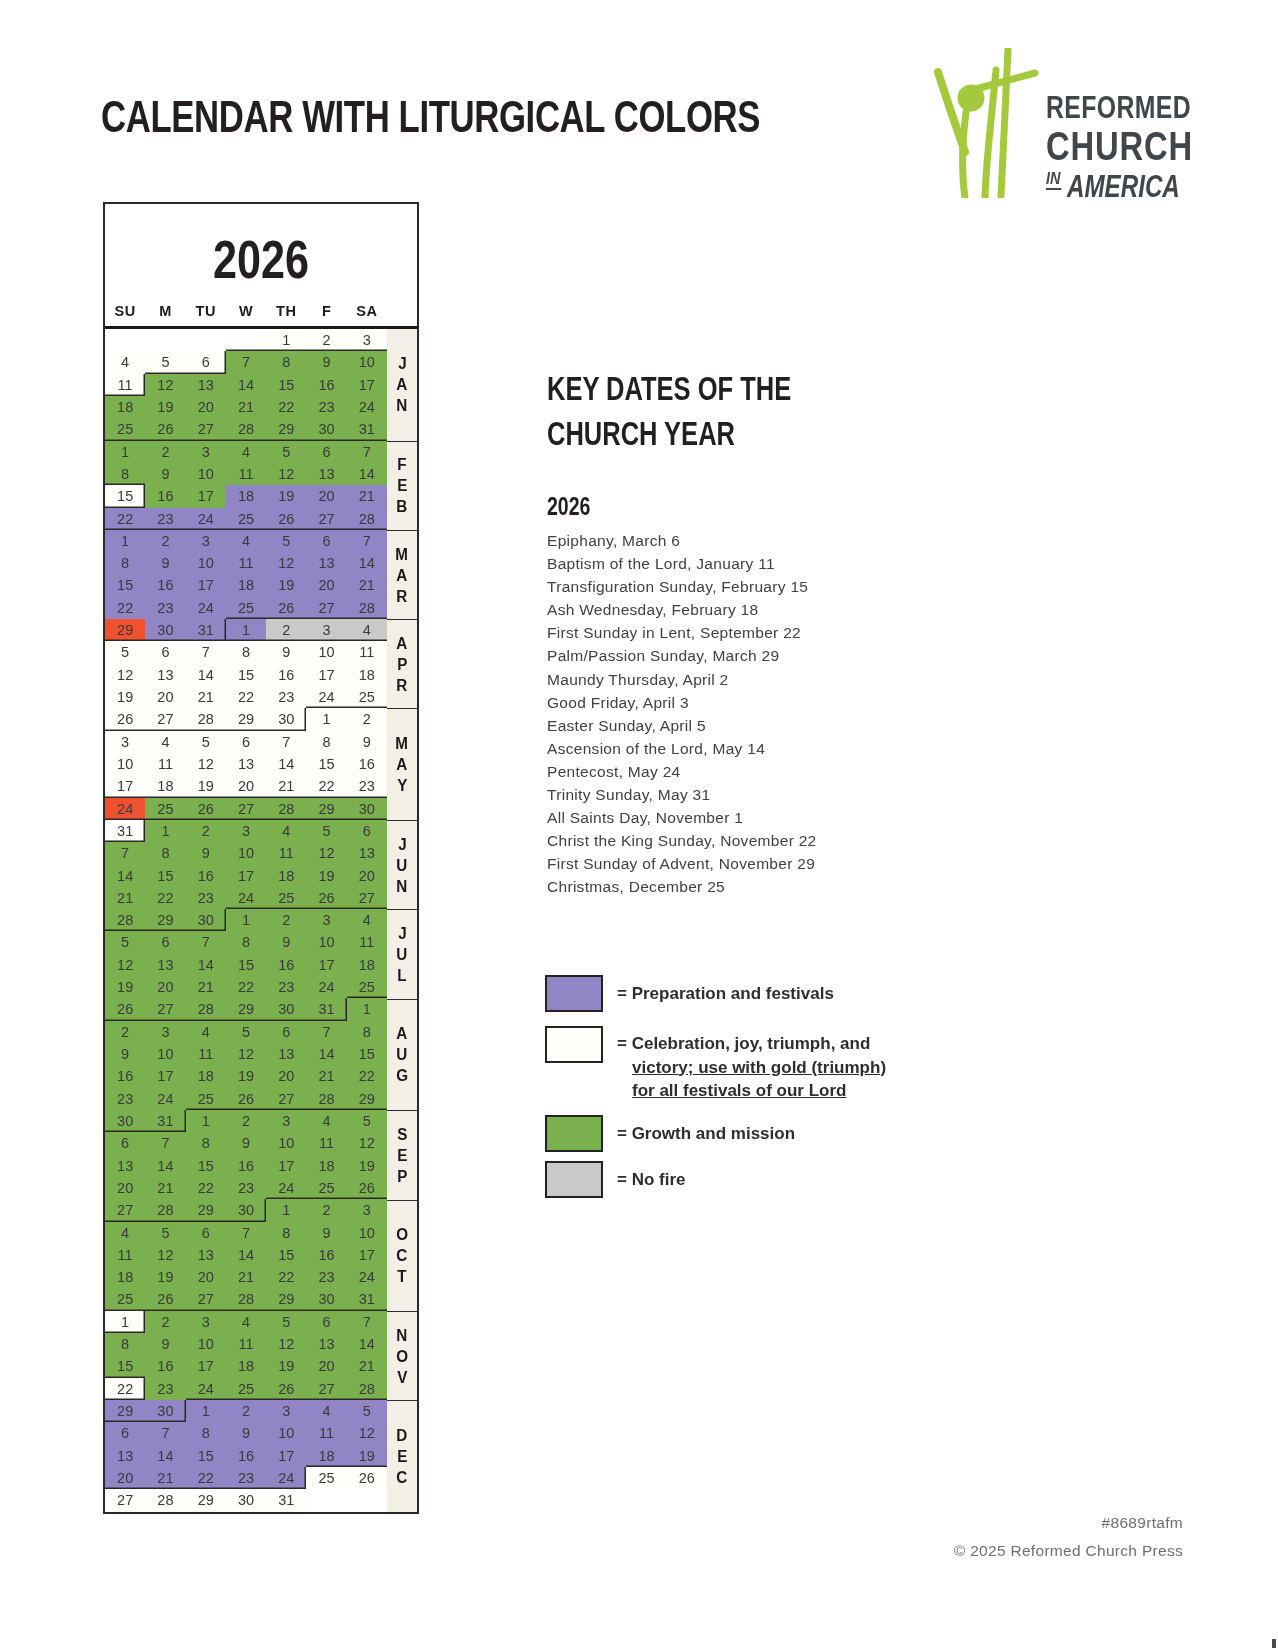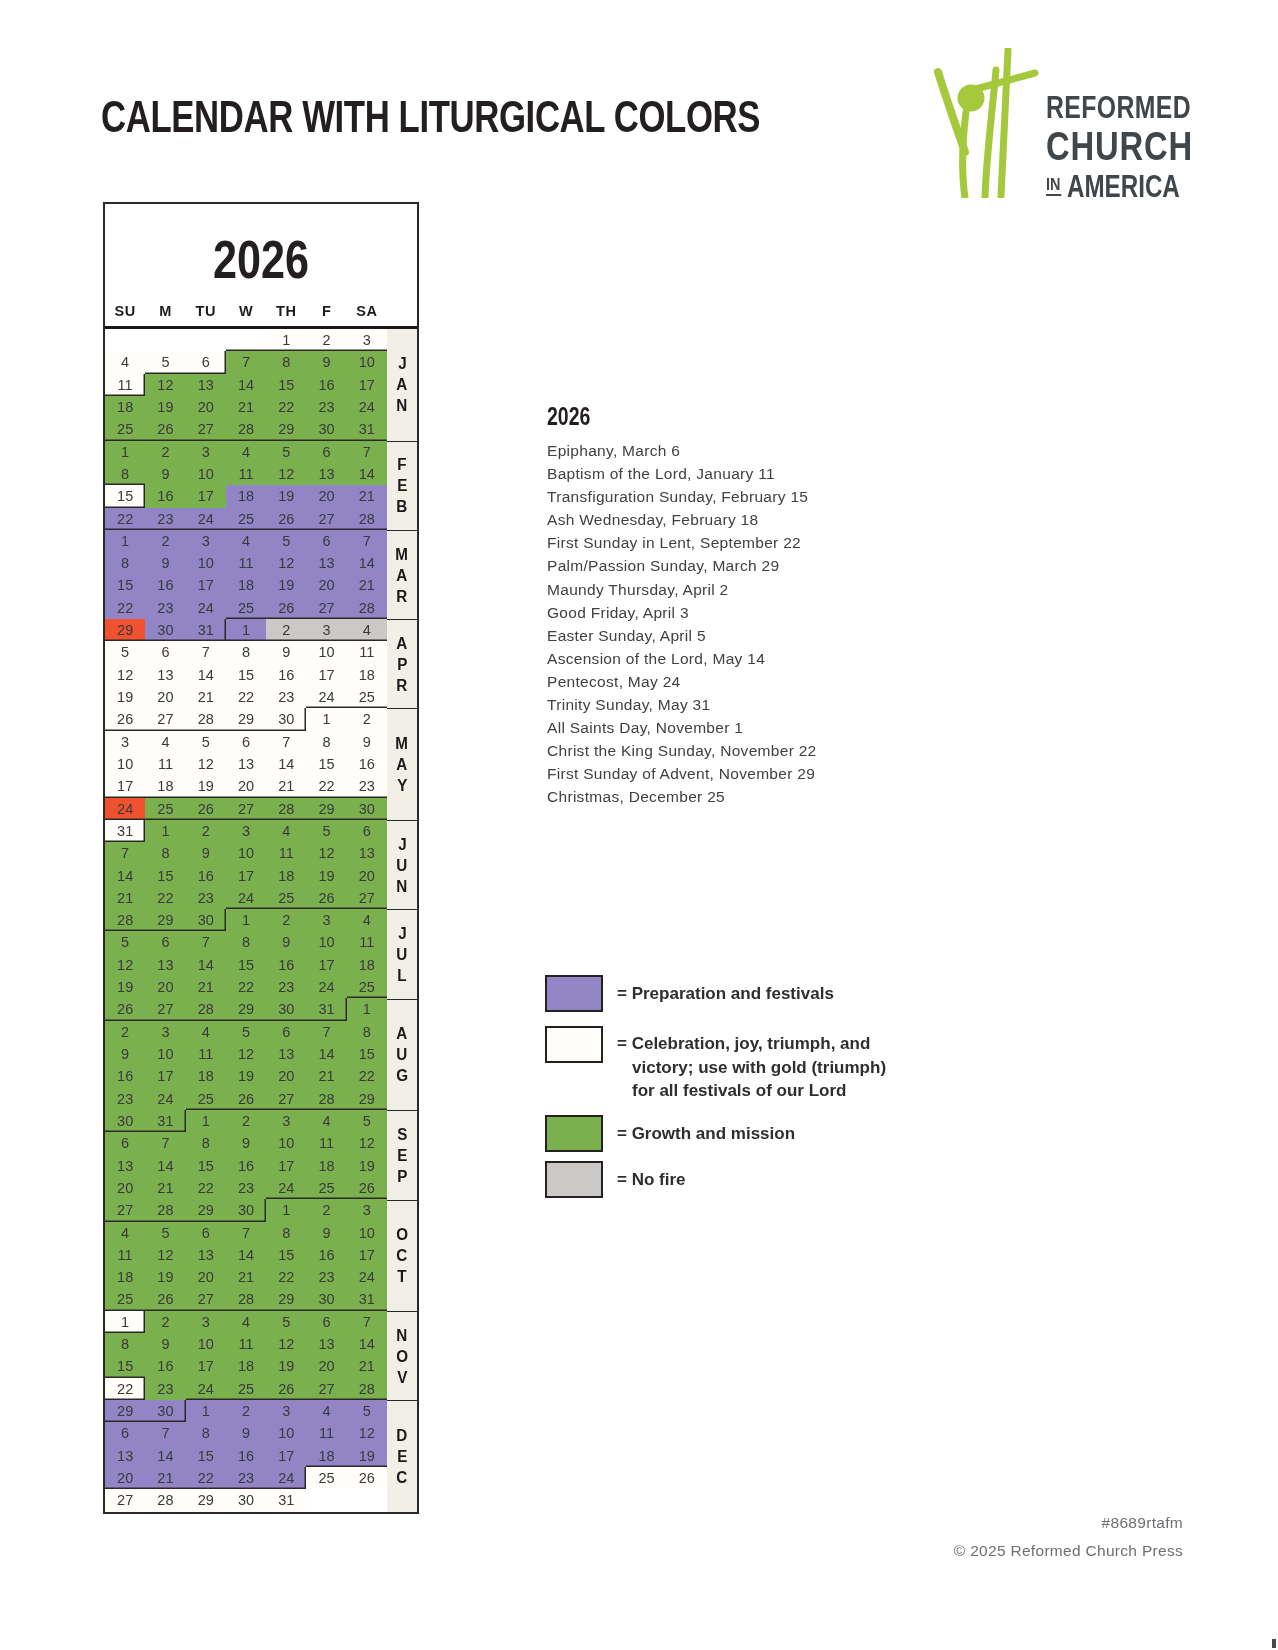--- a/index.html
+++ b/index.html
@@ -12,21 +12,21 @@
              letter-spacing:-0.5px;color:#231f20;white-space:nowrap;}
   .doc-title .condensed{transform:scaleX(.79);}
 
   .logo{position:absolute;left:928px;top:48px;width:270px;height:150px;}
   .logo-mark{position:absolute;left:0;top:0;}
   .logo-text{position:absolute;left:118px;top:44px;color:#404649;line-height:1;}
   .logo-text .l1{font-size:31px;font-weight:800;letter-spacing:.5px;}
   .logo-text .l1 .condensed{transform:scaleX(.8);}
   .logo-text .l2{font-size:41px;font-weight:800;letter-spacing:1px;margin-top:3px;}
   .logo-text .l2 .condensed{transform:scaleX(.8);}
-  .logo-text .l3{margin-top:4px;display:flex;align-items:center;}
+  .logo-text .l3{margin-top:4px;display:flex;align-items:flex-start;font-style:italic;}
   .logo-text .l3 .in{font-size:16px;font-weight:700;border-bottom:2px solid #404649;
                      padding:0 1px 1px 0;margin-right:4px;transform:scaleX(.9);transform-origin:left bottom;}
   .logo-text .l3 .america{font-size:31px;font-weight:800;}
   .logo-text .l3 .america .condensed{transform:scaleX(.78);}
 
   
   .calendar-box{position:absolute;left:103px;top:202px;width:316px;height:1312px;
                 border:2px solid #2b2826;background:#ffffff;box-sizing:border-box;}
   .cal-year{height:92px;display:flex;align-items:flex-end;justify-content:center;padding-bottom:6px;box-sizing:border-box;}
   .cal-year span{font-size:54px;font-weight:800;transform:scaleX(.8);transform-origin:center bottom;display:inline-block;}
@@ -54,21 +54,21 @@
   .legend{position:absolute;left:545px;top:975px;width:480px;height:310px;}
   .legend-item{position:absolute;left:0;display:flex;}
   .legend-item:nth-child(1){top:0;}
   .legend-item:nth-child(2){top:51px;}
   .legend-item:nth-child(3){top:140px;}
   .legend-item:nth-child(4){top:186px;}
   .legend-item:nth-child(5){top:256px;}
   .swatch{width:58px;height:37px;border:2.5px solid #242120;box-sizing:border-box;flex:none;}
   .legend-text{margin-left:14px;padding-top:6px;font-size:17px;font-weight:700;
                line-height:23.5px;color:#2e2d2f;white-space:nowrap;}
-  .legend-text .cont{padding-left:15px;}
+  .legend-text .cont{padding-left:15px;text-decoration:underline;}
   .legend-item.single .legend-text{padding-top:0;display:flex;align-items:center;height:37px;}
 
   
   .footer{position:absolute;right:95px;top:1509px;text-align:right;font-size:15.5px;
           letter-spacing:.3px;line-height:28px;color:#6e6f72;}
   .corner-artifact{position:absolute;right:2px;bottom:2px;width:4px;height:9px;background:#4a4a4a;}
 </style>
 </head>
 <body>
 
@@ -545,20 +545,24 @@
           <div class="month-block" style="top: 1071.4px; height: 111.604px; border-top: 1.5px solid rgb(43, 40, 38);">
             <span>D</span>
             <span>E</span>
             <span>C</span>
           </div>
         </div>
     </div>
   </div>
 
   <div class="key-dates">
+    <div class="kd-heading">
+      <span class="condensed">KEY DATES OF THE</span><br>
+      <span class="condensed">CHURCH YEAR</span>
+    </div>
     <div class="kd-year">
       <span class="condensed">2026</span>
     </div>
     <div class="kd-list">
         <div>Epiphany, March 6</div>
         <div>Baptism of the Lord, January 11</div>
         <div>Transfiguration Sunday, February 15</div>
         <div>Ash Wednesday, February 18</div>
         <div>First Sunday in Lent, September 22</div>
         <div>Palm/Passion Sunday, March 29</div>

